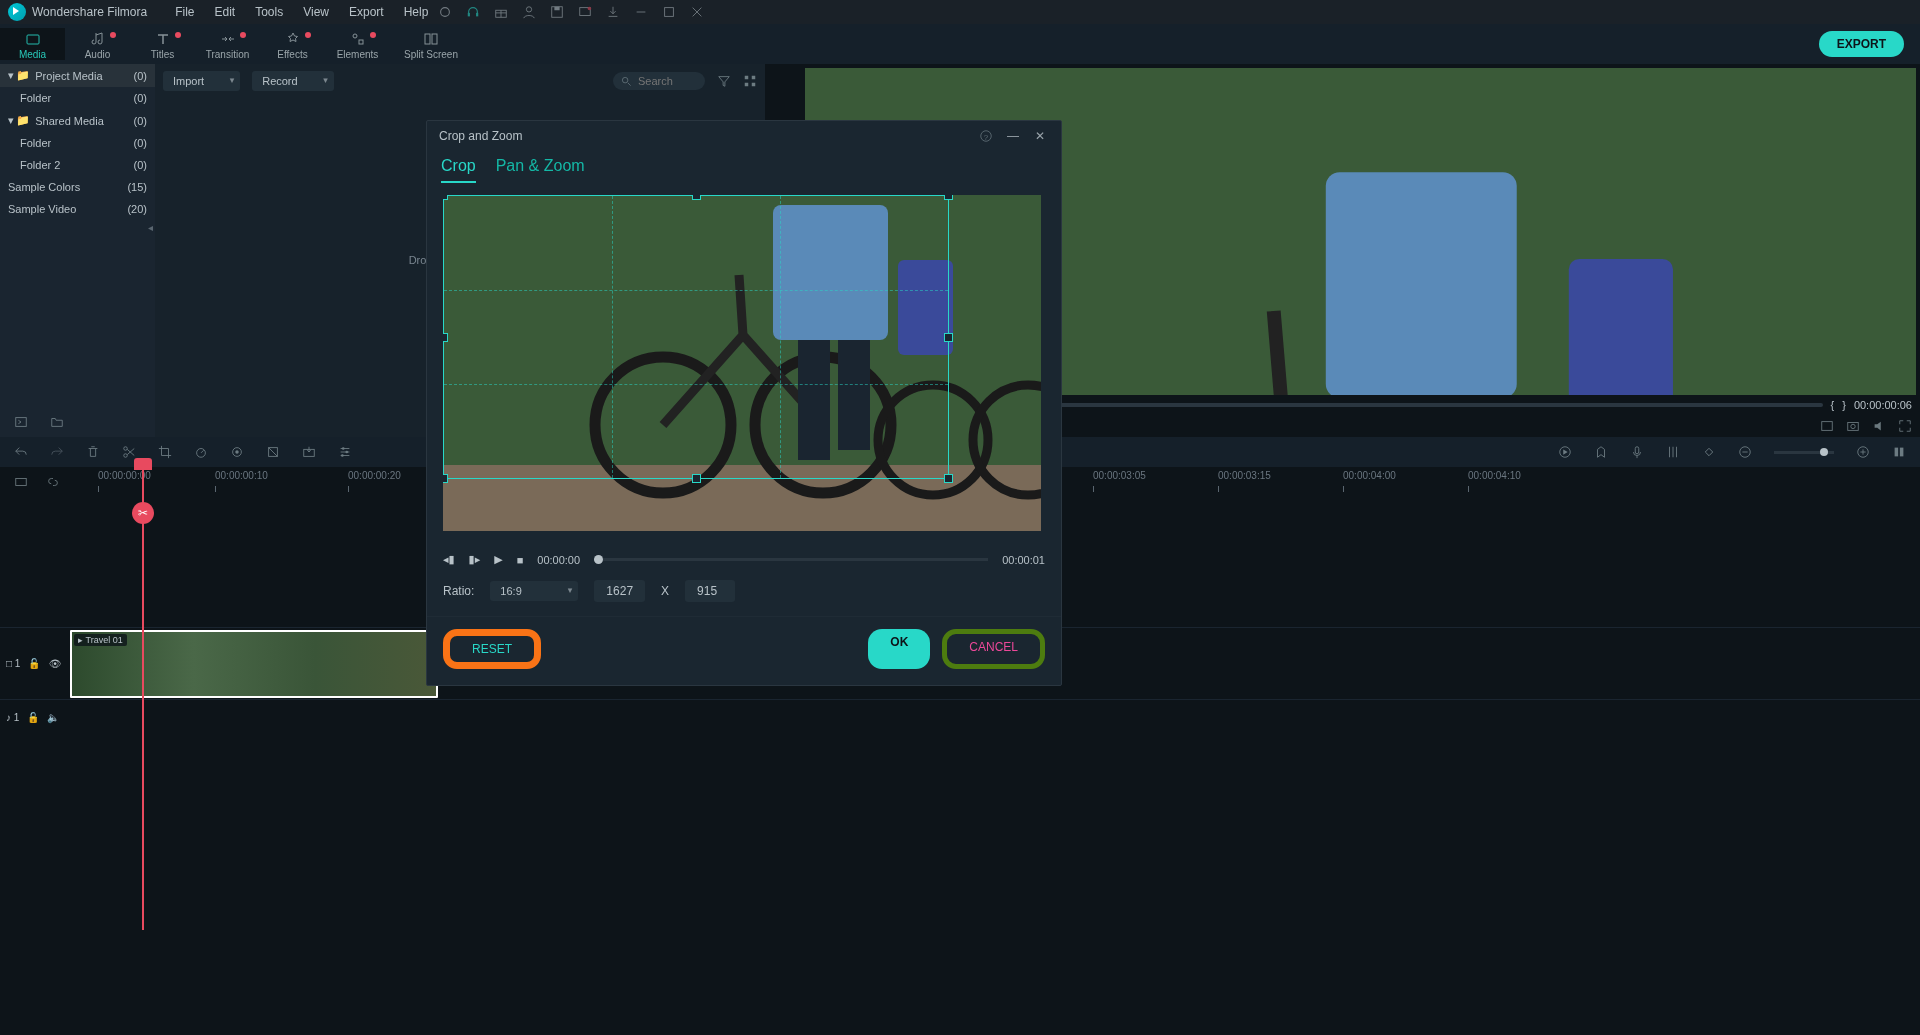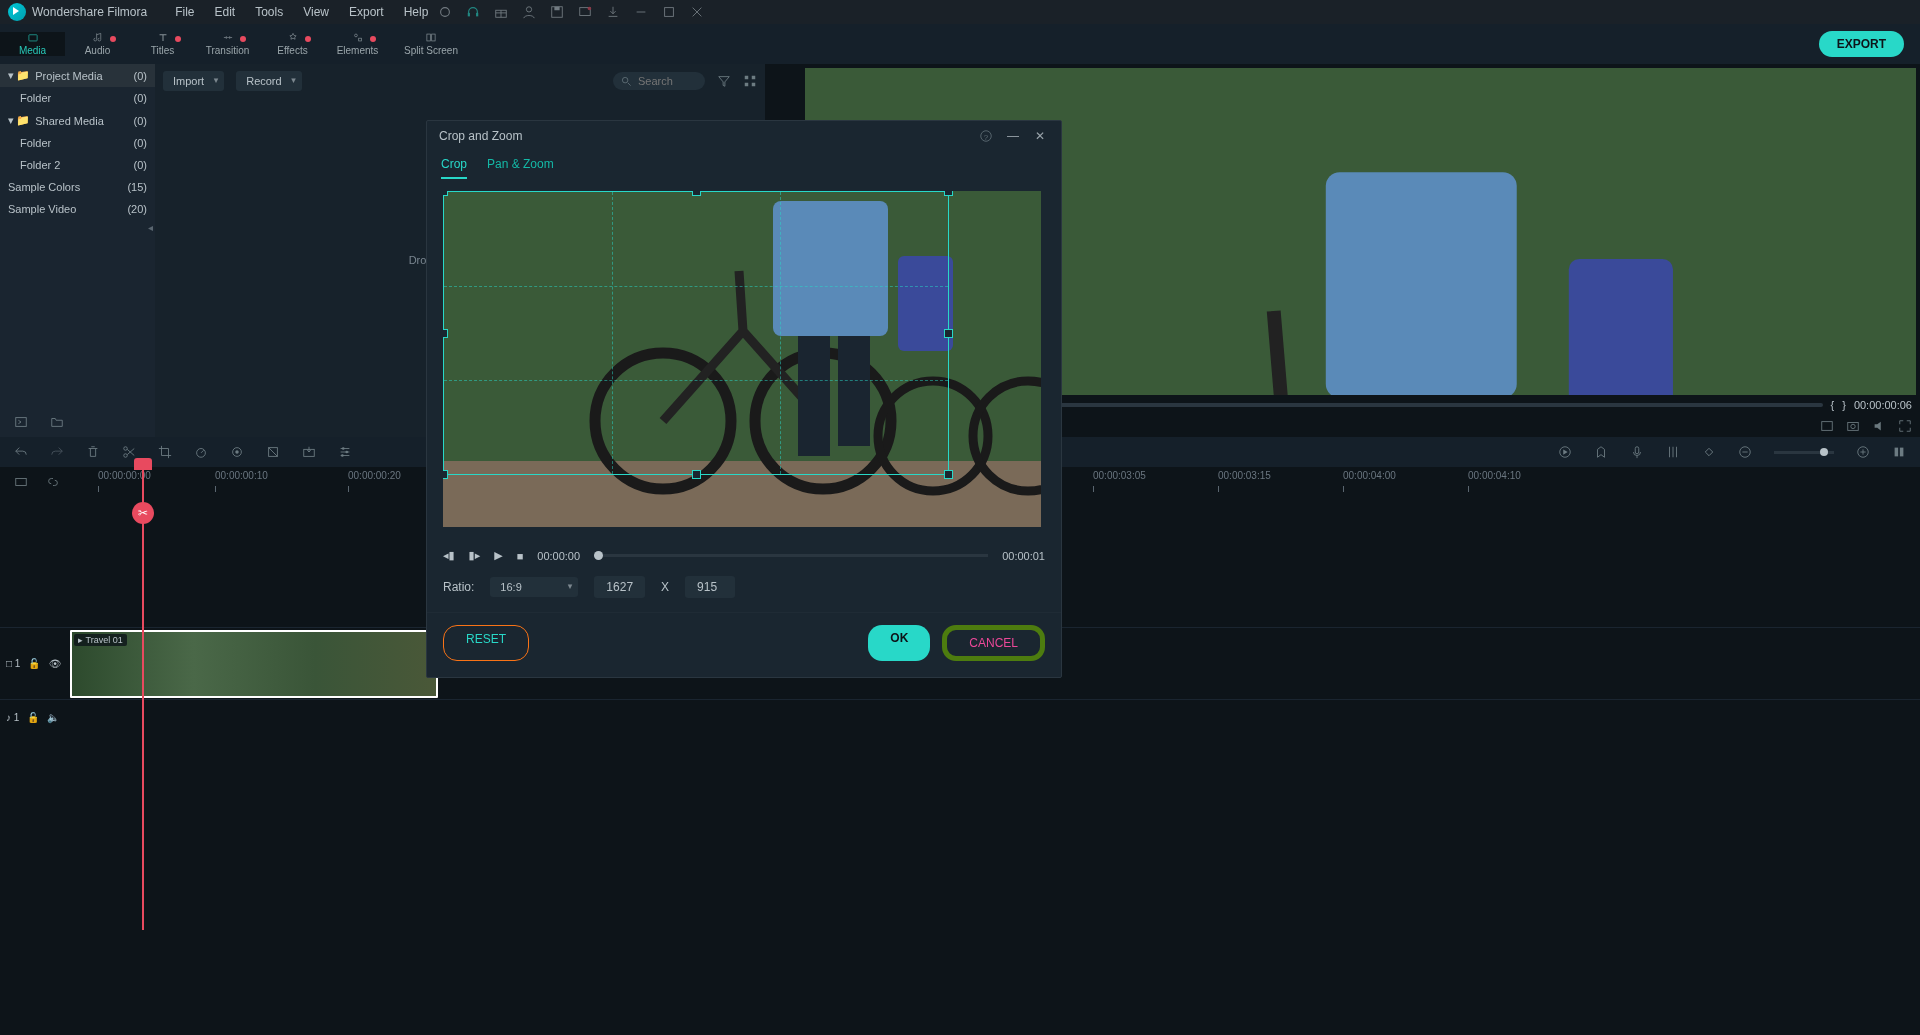--- a/index.html
+++ b/index.html
@@ -9,36 +9,36 @@
 .menubar{height:24px;background:#1a2128;display:flex;align-items:center;padding:0 8px;gap:0}
 .menubar .logo{width:18px;height:18px;background:linear-gradient(135deg,#00c8d8,#00a0b0);border-radius:50%;margin-right:6px;position:relative}
 .menubar .logo::after{content:"";position:absolute;left:5px;top:4px;width:0;height:0;border-left:6px solid #fff;border-top:4px solid transparent;border-bottom:4px solid transparent}
 .menubar .brand{font-size:12px;margin-right:18px}
 .menubar .menu-item{padding:0 10px;cursor:pointer;font-size:12px}
 .menubar .title-center{flex:1;text-align:center;font-size:12px}
 .menubar .right-icons{display:flex;gap:14px;align-items:center}
 .menubar .right-icons span{width:14px;height:14px;cursor:pointer;opacity:.75}
 
 .toolbar{height:40px;background:#15202a;display:flex;align-items:center;gap:0}
-.tool-tab{width:65px;height:24px;display:flex;flex-direction:column;align-items:center;justify-content:center;gap:2px;cursor:pointer;position:relative;font-size:10px;color:#9aa5aa}
+.tool-tab{width:65px;height:32px;display:flex;flex-direction:column;align-items:center;justify-content:flex-end;gap:2px;cursor:pointer;position:relative;font-size:10px;color:#9aa5aa}
 .tool-tab.active{background:#0d1419;color:#28c8b8}
 .tool-tab .dot{position:absolute;top:4px;right:14px;width:6px;height:6px;background:#e84a5f;border-radius:50%}
 .tool-tab .ico{width:16px;height:16px;opacity:.85}
 .export-btn{margin-left:auto;margin-right:16px;background:#28d8c8;color:#0d1419;font-weight:700;padding:6px 18px;border-radius:14px;cursor:pointer;font-size:12px}
 
 .mainrow{display:flex;height:373px}
 .leftcol{width:155px;background:#1a2530;display:flex;flex-direction:column}
 .media-tree .tree-row{display:flex;align-items:center;padding:5px 8px;font-size:11px;justify-content:space-between;cursor:pointer}
 .media-tree .tree-row.sel{background:#28323a}
 .media-tree .tree-row .lbl{display:flex;align-items:center;gap:5px}
 .media-tree .indent{padding-left:20px}
 .left-bottom{margin-top:auto;display:flex;gap:22px;padding:8px 14px}
 .media-center{flex:0 0 610px;width:610px;background:#17222b;display:flex;flex-direction:column}
 .media-topbar{height:34px;display:flex;align-items:center;padding:0 8px;gap:12px}
-.sel-drop{background:#22303a;padding:4px 20px 4px 10px;border-radius:3px;font-size:11px;cursor:pointer;position:relative}
+.sel-drop{background:#22303a;padding:4px 36px 4px 10px;border-radius:3px;font-size:11px;cursor:pointer;position:relative}
 .sel-drop::after{content:"▾";position:absolute;right:6px;top:4px;font-size:9px;opacity:.6}
 .search-box{margin-left:auto;display:flex;align-items:center;gap:6px;background:#22303a;padding:3px 8px;border-radius:10px;width:92px}
 .search-box input{background:transparent;border:none;color:#b8c2c8;width:56px;font-size:11px;outline:none}
 .media-dropzone{flex:1;display:flex;flex-direction:column;align-items:center;justify-content:center;gap:4px;color:#7a8690;font-size:11px}
 .preview-pane{flex:1;background:#0d1419;display:flex;flex-direction:column}
 .preview-video{flex:1;margin:4px 4px 0 40px;background:linear-gradient(120deg,#2d4a2d 0%,#4a6848 30%,#3a5538 60%,#6a5848 90%);position:relative;overflow:hidden}
 .bike-scene{position:absolute;inset:0}
 .preview-scrub{display:flex;align-items:center;gap:8px;padding:4px 8px;font-size:11px}
 .preview-scrub .bar{flex:1;height:4px;background:#2a3640;border-radius:2px}
 .preview-controls{display:flex;align-items:center;padding:4px 8px;gap:10px;font-size:11px}
@@ -61,36 +61,36 @@
 .track-head{width:68px;display:flex;align-items:center;gap:8px;padding:0 6px;font-size:10px}
 .track-body{flex:1;height:100%;position:relative}
 .clip{position:absolute;left:2px;top:2px;height:68px;width:368px;border:2px solid #fff;background:linear-gradient(90deg,#2d4a2d,#4a6848,#3a5538,#4a5838);border-radius:1px}
 .clip .clip-label{position:absolute;left:2px;top:2px;background:#0d1419cc;padding:1px 4px;font-size:9px;border-radius:2px;display:flex;gap:3px;align-items:center}
 .track.audio{height:36px}
 
 .dialog{position:absolute;left:426px;top:120px;width:636px;background:#1a2630;border:1px solid #2a3640;z-index:20;border-radius:2px}
 .dlg-titlebar{display:flex;align-items:center;padding:8px 12px;font-size:12px}
 .dlg-titlebar .sp{flex:1}
 .dlg-titlebar .tico{width:14px;cursor:pointer;margin-left:14px;opacity:.8}
-.dlg-tabs{display:flex;gap:20px;padding:0 14px;font-size:12px}
+.dlg-tabs{display:flex;gap:20px;padding:0 14px;font-size:16px}
 .dlg-tab{padding:6px 0;cursor:pointer;color:#14b8a6}
 .dlg-tab.active{color:#28d8c8;border-bottom:2px solid #28d8c8}
 .dlg-body{padding:12px 16px}
 .crop-preview{width:598px;height:336px;background:linear-gradient(120deg,#2d4a2d 0%,#4a6848 30%,#3a5538 55%,#5a6848 80%,#6a5848 100%);position:relative;overflow:hidden}
 .crop-rect{position:absolute;left:0;top:0;width:506px;height:284px;border:1px solid #28d8c8}
 .crop-rect .gv{position:absolute;top:0;bottom:0;border-left:1px dashed #28d8c880}
 .crop-rect .gh{position:absolute;left:0;right:0;border-top:1px dashed #28d8c880}
 .crop-rect .hndl{position:absolute;width:9px;height:9px;border:1px solid #28d8c8;background:#1a2630}
 .dlg-playbar{display:flex;align-items:center;gap:14px;padding:10px 16px;font-size:11px}
 .dlg-playbar .pbar{flex:1;height:3px;background:#2a3640;position:relative}
 .dlg-playbar .pbar .knob{position:absolute;left:0;top:-3px;width:9px;height:9px;background:#b8c2c8;border-radius:50%}
 .dlg-ratio{display:flex;align-items:center;gap:16px;padding:4px 16px 14px;font-size:12px}
 .dlg-ratio .nbox{background:#22303a;padding:4px 12px;border-radius:3px;min-width:50px;text-align:left}
 .dlg-btns{display:flex;padding:12px 16px 16px;gap:12px;border-top:1px solid #2a364055}
-.rbtn{padding:6px 22px;border-radius:14px;cursor:pointer;font-size:12px;border:1px solid #f97316}
+.rbtn{padding:6px 22px;border-radius:14px;cursor:pointer;font-size:12px;border:7px solid #f97316}
 .rbtn.reset{background:transparent;color:#28d8c8}
 .rbtn.ok{background:#28d8c8;color:#0d1419;font-weight:700;border:none}
 .rbtn.cancel{background:transparent;border:5px solid #4d7c0f;color:#ec4899}
 
 .sico{width:14px;height:14px;opacity:.75}
 </style>
 </head>
 <body>
 
 <div class="menubar">

